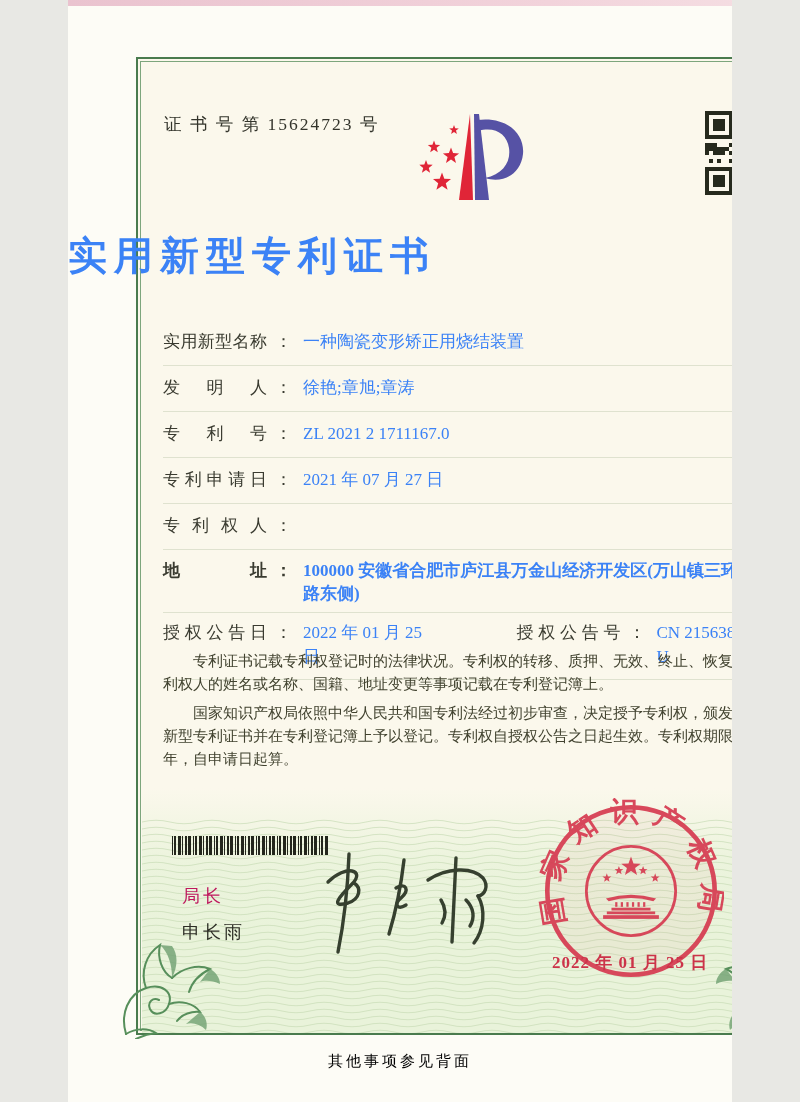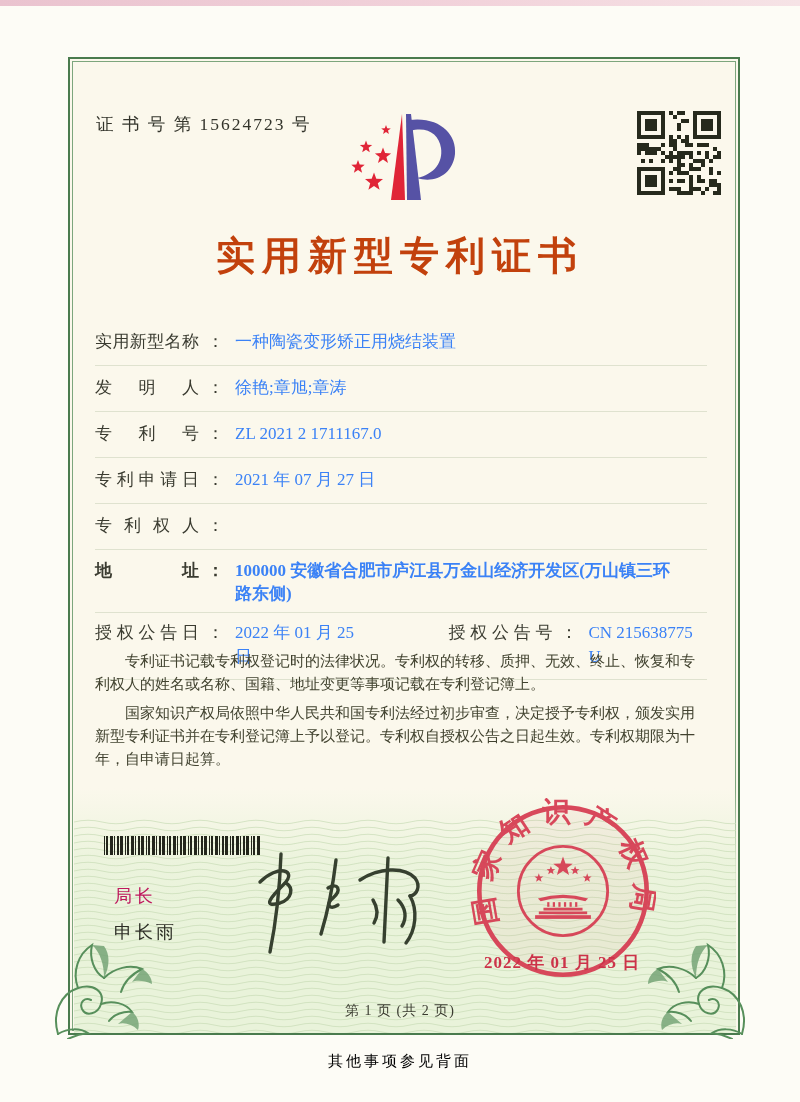--- a/index.html
+++ b/index.html
@@ -1,34 +1,34 @@
 <!DOCTYPE html>
 <html><head>
 <meta charset="utf-8">
 <style>
   html,body{margin:0;padding:0;background:#e8e8e4;}
-  #page{position:relative;width:800px;height:1102px;margin:0 auto;background:#fdfcf6;overflow:hidden;
+  #page{position:relative;width:664px;height:1102px;margin:0 auto;background:#fdfcf6;overflow:hidden;
         font-family:"Liberation Serif","DejaVu Serif",serif;color:#2e2f27;}
   .abs{position:absolute;}
   #scan-edge{left:0;top:0;width:800px;height:6px;background:linear-gradient(90deg,#eac3cf,#f2d3db 60%,#f6e3e6);z-index:5;}
   
   #frame{left:68px;top:57px;width:672px;height:978px;box-sizing:border-box;
          border:2.5px solid #4a7b4e;background:#fbf8ec;z-index:1;}
   #frame-inner{position:absolute;inset:2px;border:1px solid #7da67d;}
   
   #deco-zone{left:74px;top:788px;width:662px;height:245px;z-index:2;overflow:hidden;
              background:linear-gradient(180deg,rgba(233,243,218,0) 0%,rgba(233,243,218,.85) 30%,#e9f3da 60%);}
   #waves{display:block;}
   .flourish{z-index:4;}
   
   #cert-no{left:96px;top:112px;font-size:17.5px;letter-spacing:2px;color:#33342b;z-index:3;}
   #logo{left:343px;top:110px;z-index:3;}
   #qr{left:637px;top:111px;z-index:3;}
-  #title{left:0;right:0;top:229px;text-align:center;font-size:39px;font-weight:700;
-         letter-spacing:7px;color:#c2410c;z-index:3;}
+  #title{left:0;right:0;top:229px;text-align:left;font-size:39px;font-weight:700;
+         letter-spacing:7px;color:#3b82f6;z-index:3;}
   
   #fields{left:95px;top:320px;width:612px;z-index:3;font-size:17px;}
   .field-row{display:flex;align-items:flex-start;padding:10px 0 11px;border-bottom:1px solid #dfe2cf;line-height:24px;gap:8px;}
   .field-label{display:inline-block;width:104px;text-align:justify;text-align-last:justify;color:#3a3b30;flex:none;}
   .field-colon{flex:none;margin-right:3px;color:#3a3b30;}
   .field-value{color:#3b82f6;}
   .addr .field-value{max-width:435px;line-height:23px;}
   .addr{padding:9px 0 7px;font-weight:bold;}
   .grant{padding:8px 0 10px;}
   .grant-gap{flex:none;width:60px;}
@@ -349,16 +349,15 @@
         <rect x="7" y="12" width="2.4" height="5"></rect>
           <rect x="13" y="12" width="2.4" height="5"></rect>
         <rect x="-21" y="18" width="42" height="3"></rect>
         <rect x="-26" y="22" width="52" height="3"></rect>
         <rect x="-30" y="26" width="60" height="4"></rect>
       </g>
     </g>
   </svg>
   <div id="seal-date" class="abs">2022 年 01 月 25 日</div>
 
-  <div id="page-info" class="abs">第 1 页 (共 2 页)</div>
   <div id="back-note" class="abs">其他事项参见背面</div>
 
 </div>
 
 </body></html>

